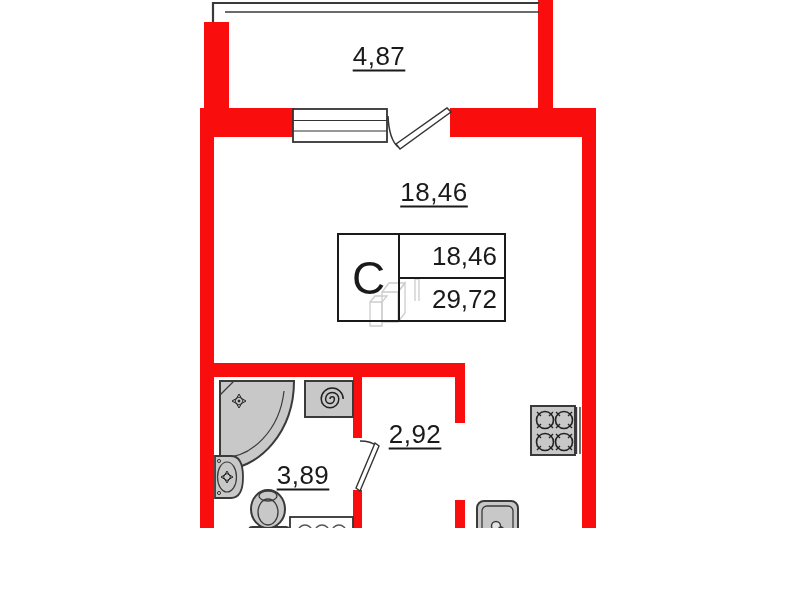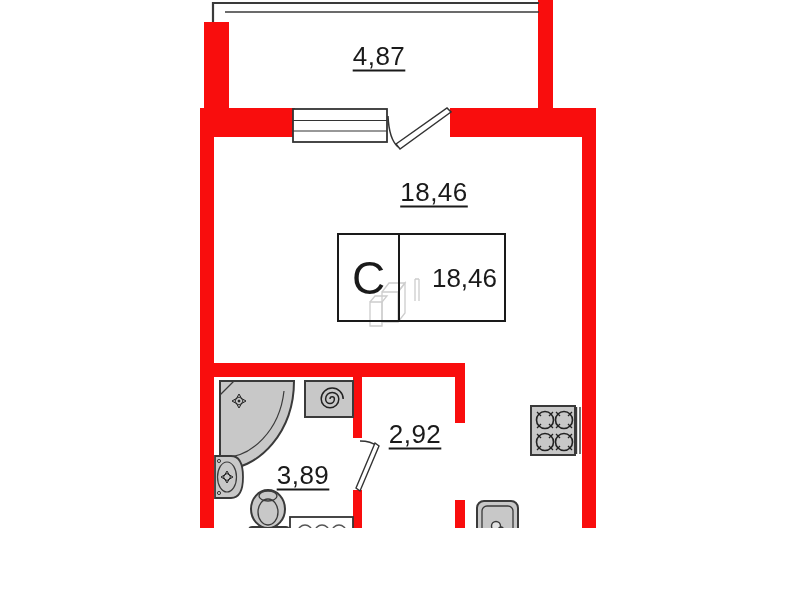--- a/index.html
+++ b/index.html
@@ -158,16 +158,17 @@
 
   <div class="area-label" style="left:379px;top:56px;">4,87</div>
   <div class="area-label" style="left:434px;top:192px;">18,46</div>
   <div class="area-label" style="left:303px;top:475px;">3,89</div>
   <div class="area-label" style="left:415px;top:434px;text-align:right;">2,92</div>
 
   <div class="stamp">
     <div class="stamp-left">С</div>
     <div class="stamp-rows">
       <div class="stamp-row">18,46</div>
+      <div class="stamp-row">29,72</div>
     </div>
   </div>
 
 </div>
 
 </body></html>

